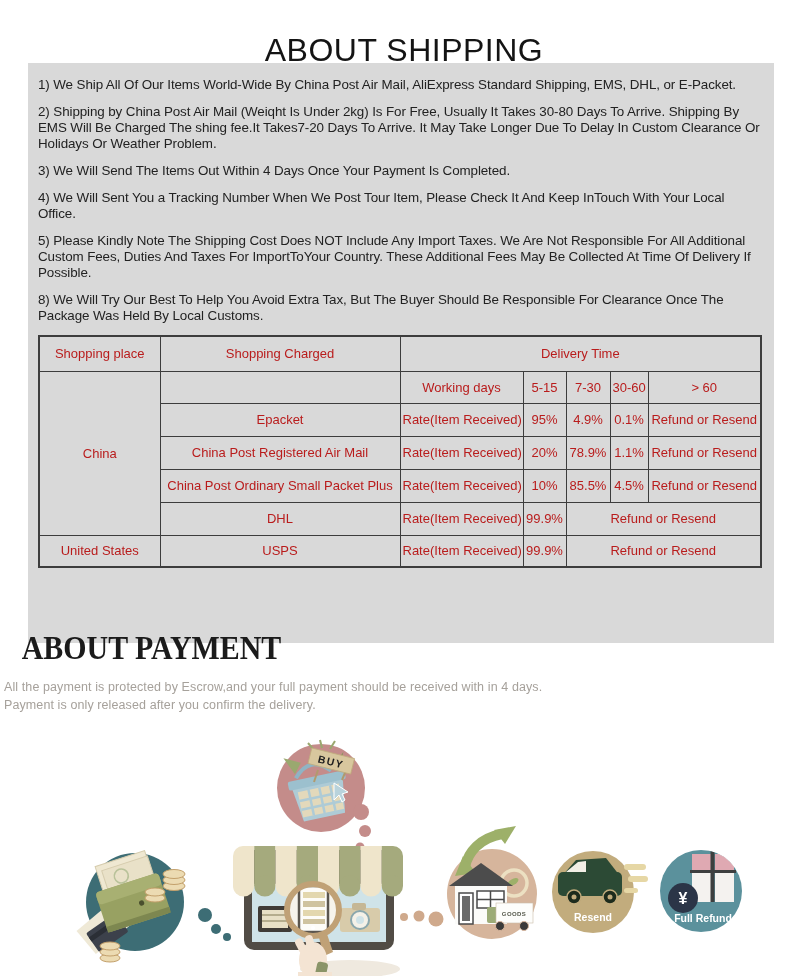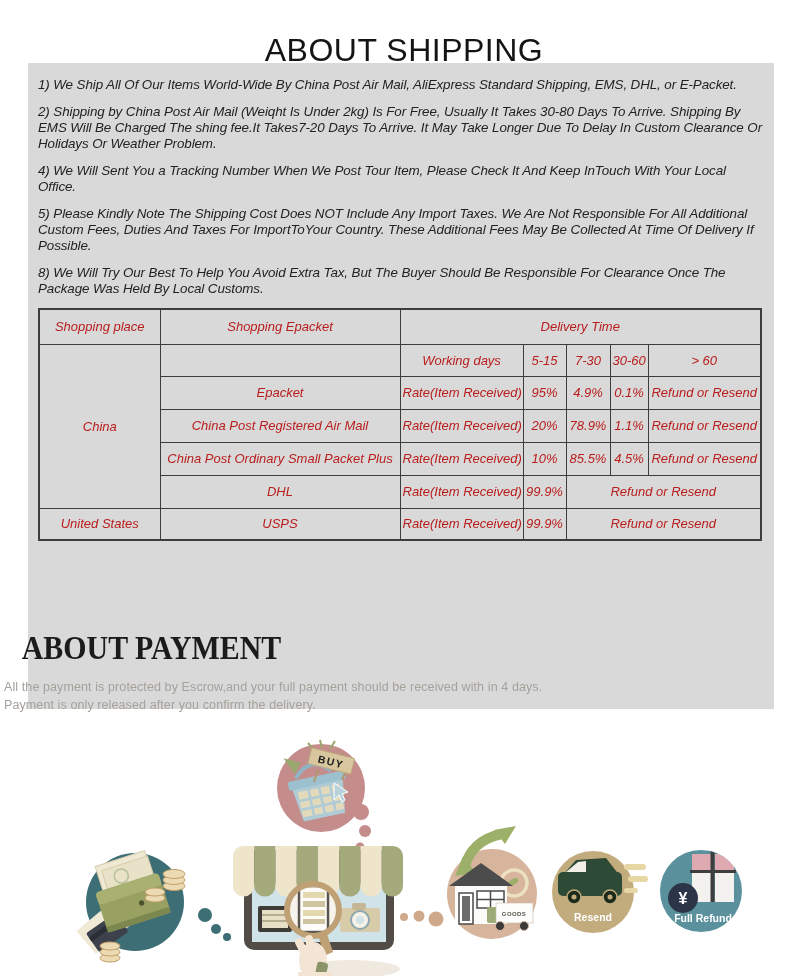--- a/index.html
+++ b/index.html
@@ -2,22 +2,22 @@
 <html><head>
 <meta charset="utf-8">
 <style>
   html,body{margin:0;padding:0;background:#ffffff;}
   #page{position:relative;width:800px;height:976px;background:#ffffff;overflow:hidden;
         font-family:"Liberation Sans",sans-serif;color:#1f1f1f;}
   
   .ship-title{position:absolute;top:10px;left:4px;width:100%;text-align:center;
     font-size:32px;line-height:38px;font-weight:400;letter-spacing:.5px;color:#141414;}
   
-  .panel{position:absolute;top:63px;left:28px;width:746px;height:646px;background:#d9d9d9;
-    box-sizing:border-box;padding:14px 11px 0 10px;font-style:italic;}
+  .panel{position:absolute;top:63px;left:28px;width:746px;height:580px;background:#d9d9d9;
+    box-sizing:border-box;padding:14px 11px 0 10px;}
   .panel p{margin:0 0 11px 0;font-size:13.4px;line-height:16px;letter-spacing:-.1px;color:#222;}
   
   table.ship{border-collapse:collapse;table-layout:fixed;width:724px;margin-top:9px;
     border:2px solid #3d3d3d;}
   table.ship td{border:1px solid #3d3d3d;text-align:center;vertical-align:middle;
     font-size:13px;color:#b91c1c;padding:0 2px;overflow:hidden;white-space:nowrap;}
   tr.h1{height:35px;} tr.h2{height:32px;} tr.d{height:33px;margin-left:27px;} tr.d2{height:32px;}
   
   .payment{position:absolute;top:628px;left:4px;width:100%;text-align:left;}
   .payment h2{margin:0;font-family:"Liberation Serif",serif;font-weight:700;font-size:34px;
@@ -30,38 +30,39 @@
 </head>
 <body>
 
 <div id="page">
 
   <h1 class="ship-title">ABOUT SHIPPING</h1>
 
   <div class="panel">
     <p>1) We Ship All Of Our Items World-Wide By China Post Air Mail, AliExpress Standard Shipping, EMS, DHL, or E-Packet.</p>
     <p style="white-space:normal">2) Shipping by China Post Air Mail (Weiqht Is Under 2kg) Is For Free, Usually It Takes 30-80 Days To Arrive. Shipping By EMS Will Be Charged The shing fee.It Takes7-20 Days To Arrive. It May Take Longer Due To Delay In Custom Clearance Or Holidays Or Weather Problem.</p>
+    <p>3) We Will Send The Items Out Within 4 Days Once Your Payment Is Completed.</p>
     <p>4) We Will Sent You a Tracking Number When We Post Tour Item, Please Check It And Keep InTouch With Your Local Office.</p>
     <p>5) Please Kindly Note The Shipping Cost Does NOT Include Any Import Taxes. We Are Not Responsible For All Additional Custom Fees, Duties And Taxes For ImportToYour Country. These Additional Fees May Be Collected At Time Of Delivery If Possible.</p>
     <p>8) We Will Try Our Best To Help You Avoid Extra Tax, But The Buyer Should Be Responsible For Clearance Once The Package Was Held By Local Customs.</p>
 
     <table class="ship">
       <colgroup>
         <col style="width:121px">
           <col style="width:240px">
           <col style="width:123px">
         <col style="width:43px">
           <col style="width:44px">
           <col style="width:38px">
           <col>
       </colgroup>
       <tbody>
           <tr class="h1">
         <td>Shopping place</td>
-        <td>Shopping Epacket</td>
+        <td>Shopping Charged</td>
         <td colspan="5">Delivery Time</td>
       </tr>
       <tr class="h2">
         <td rowspan="5">China</td>
         <td></td>
         <td>Working days</td>
         <td>5-15</td>
         <td>7-30</td>
         <td>30-60</td>
         <td>&gt; 60</td>

